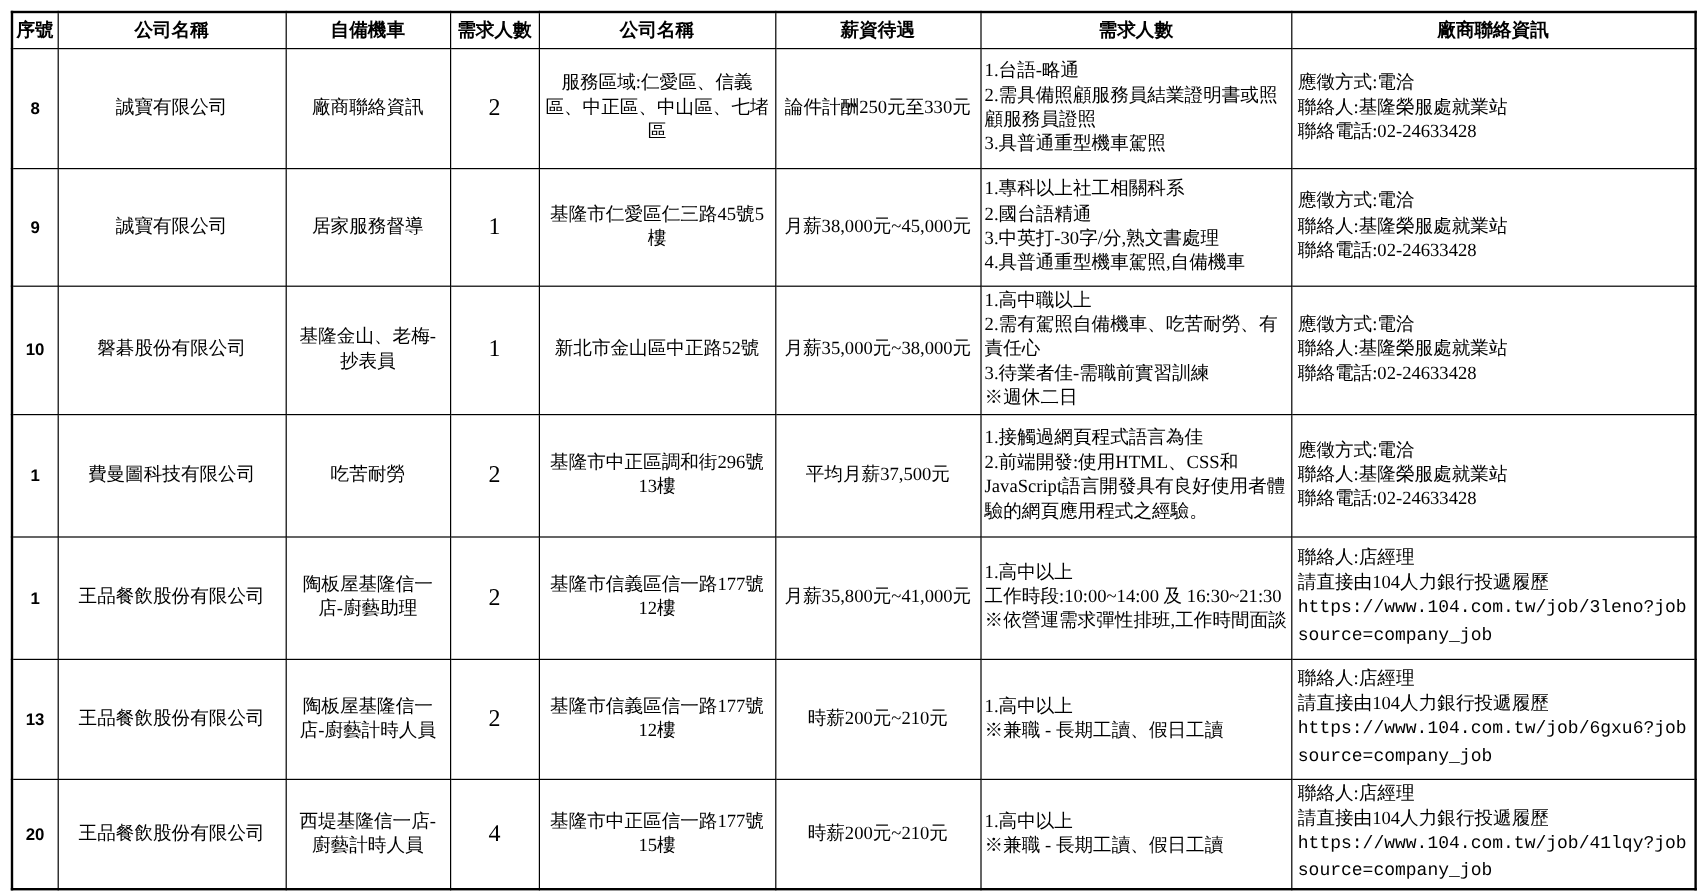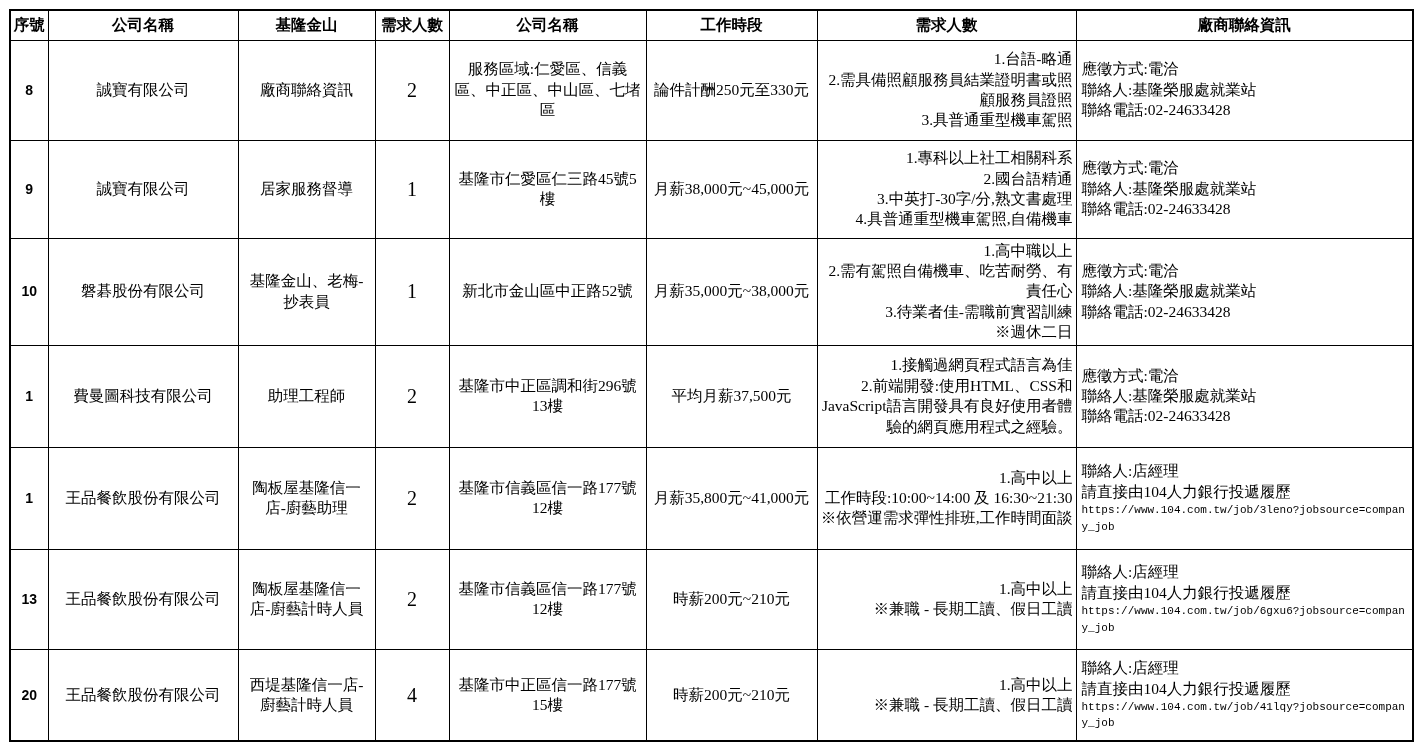--- a/index.html
+++ b/index.html
@@ -23,26 +23,26 @@
   }
   td{
     font-size:15.5px;line-height:1.32;vertical-align:middle;padding:2px 4px;
   }
   td.no{
     font-family:"Liberation Sans","DejaVu Sans",sans-serif;
     font-weight:bold;font-size:14px;text-align:center;
   }
   td.ctr{text-align:center;}
   td.count{font-size:20px;text-align:center;}
-  td.req{white-space:pre-line;text-align:right;padding:2px 3px;font-family:Liberation Serif, serif;}
+  td.req{white-space:pre-line;text-align:left;padding:2px 3px;font-family:Liberation Serif, serif;}
   td.contact{text-align:left;padding:2px 5px;}
   .cline{white-space:pre-line;}
   .url{
     font-family:"Liberation Mono","DejaVu Sans Mono",monospace;
-    font-size:11px;line-height:1.5;word-break:break-all;
+    font-size:15px;line-height:1.5;word-break:break-all;
   }
 </style>
 </head>
 <body>
 
 <div class="page">
   <table class="jobs">
     <colgroup>
       <col style="width:38px">
         <col style="width:190px">
@@ -50,24 +50,24 @@
         <col style="width:74px">
       <col style="width:197px">
         <col style="width:171px">
         <col style="width:259px">
         <col style="width:337px">
     </colgroup>
     <thead>
       <tr>
         <th class="hd">序號</th>
         <th class="hd">公司名稱</th>
-        <th class="hd">基隆金山</th>
+        <th class="hd">自備機車</th>
         <th class="hd">需求人數</th>
         <th class="hd">公司名稱</th>
-        <th class="hd">工作時段</th>
+        <th class="hd">薪資待遇</th>
         <th class="hd">需求人數</th>
         <th class="hd">廠商聯絡資訊</th>
       </tr>
     </thead>
     <tbody>
 
       <tr style="height:100px">
         <td class="no">8</td>
         <td class="ctr">誠寶有限公司</td>
         <td class="ctr">廠商聯絡資訊</td>
@@ -116,21 +116,21 @@
         <td class="contact">
           <div class="cline">應徵方式:電洽</div>
           <div class="cline">聯絡人:基隆榮服處就業站</div>
           <div class="cline">聯絡電話:02-24633428</div>
         </td>
       </tr>
 
       <tr style="height:102px">
         <td class="no">1</td>
         <td class="ctr">費曼圖科技有限公司</td>
-        <td class="ctr">助理工程師</td>
+        <td class="ctr">吃苦耐勞</td>
         <td class="count">2</td>
         <td class="ctr">基隆市中正區調和街296號13樓</td>
         <td class="ctr">平均月薪37,500元</td>
         <td class="req">1.接觸過網頁程式語言為佳
 2.前端開發:使用HTML、CSS和JavaScript語言開發具有良好使用者體驗的網頁應用程式之經驗。</td>
         <td class="contact">
           <div class="cline">應徵方式:電洽</div>
           <div class="cline">聯絡人:基隆榮服處就業站</div>
           <div class="cline">聯絡電話:02-24633428</div>
         </td>

